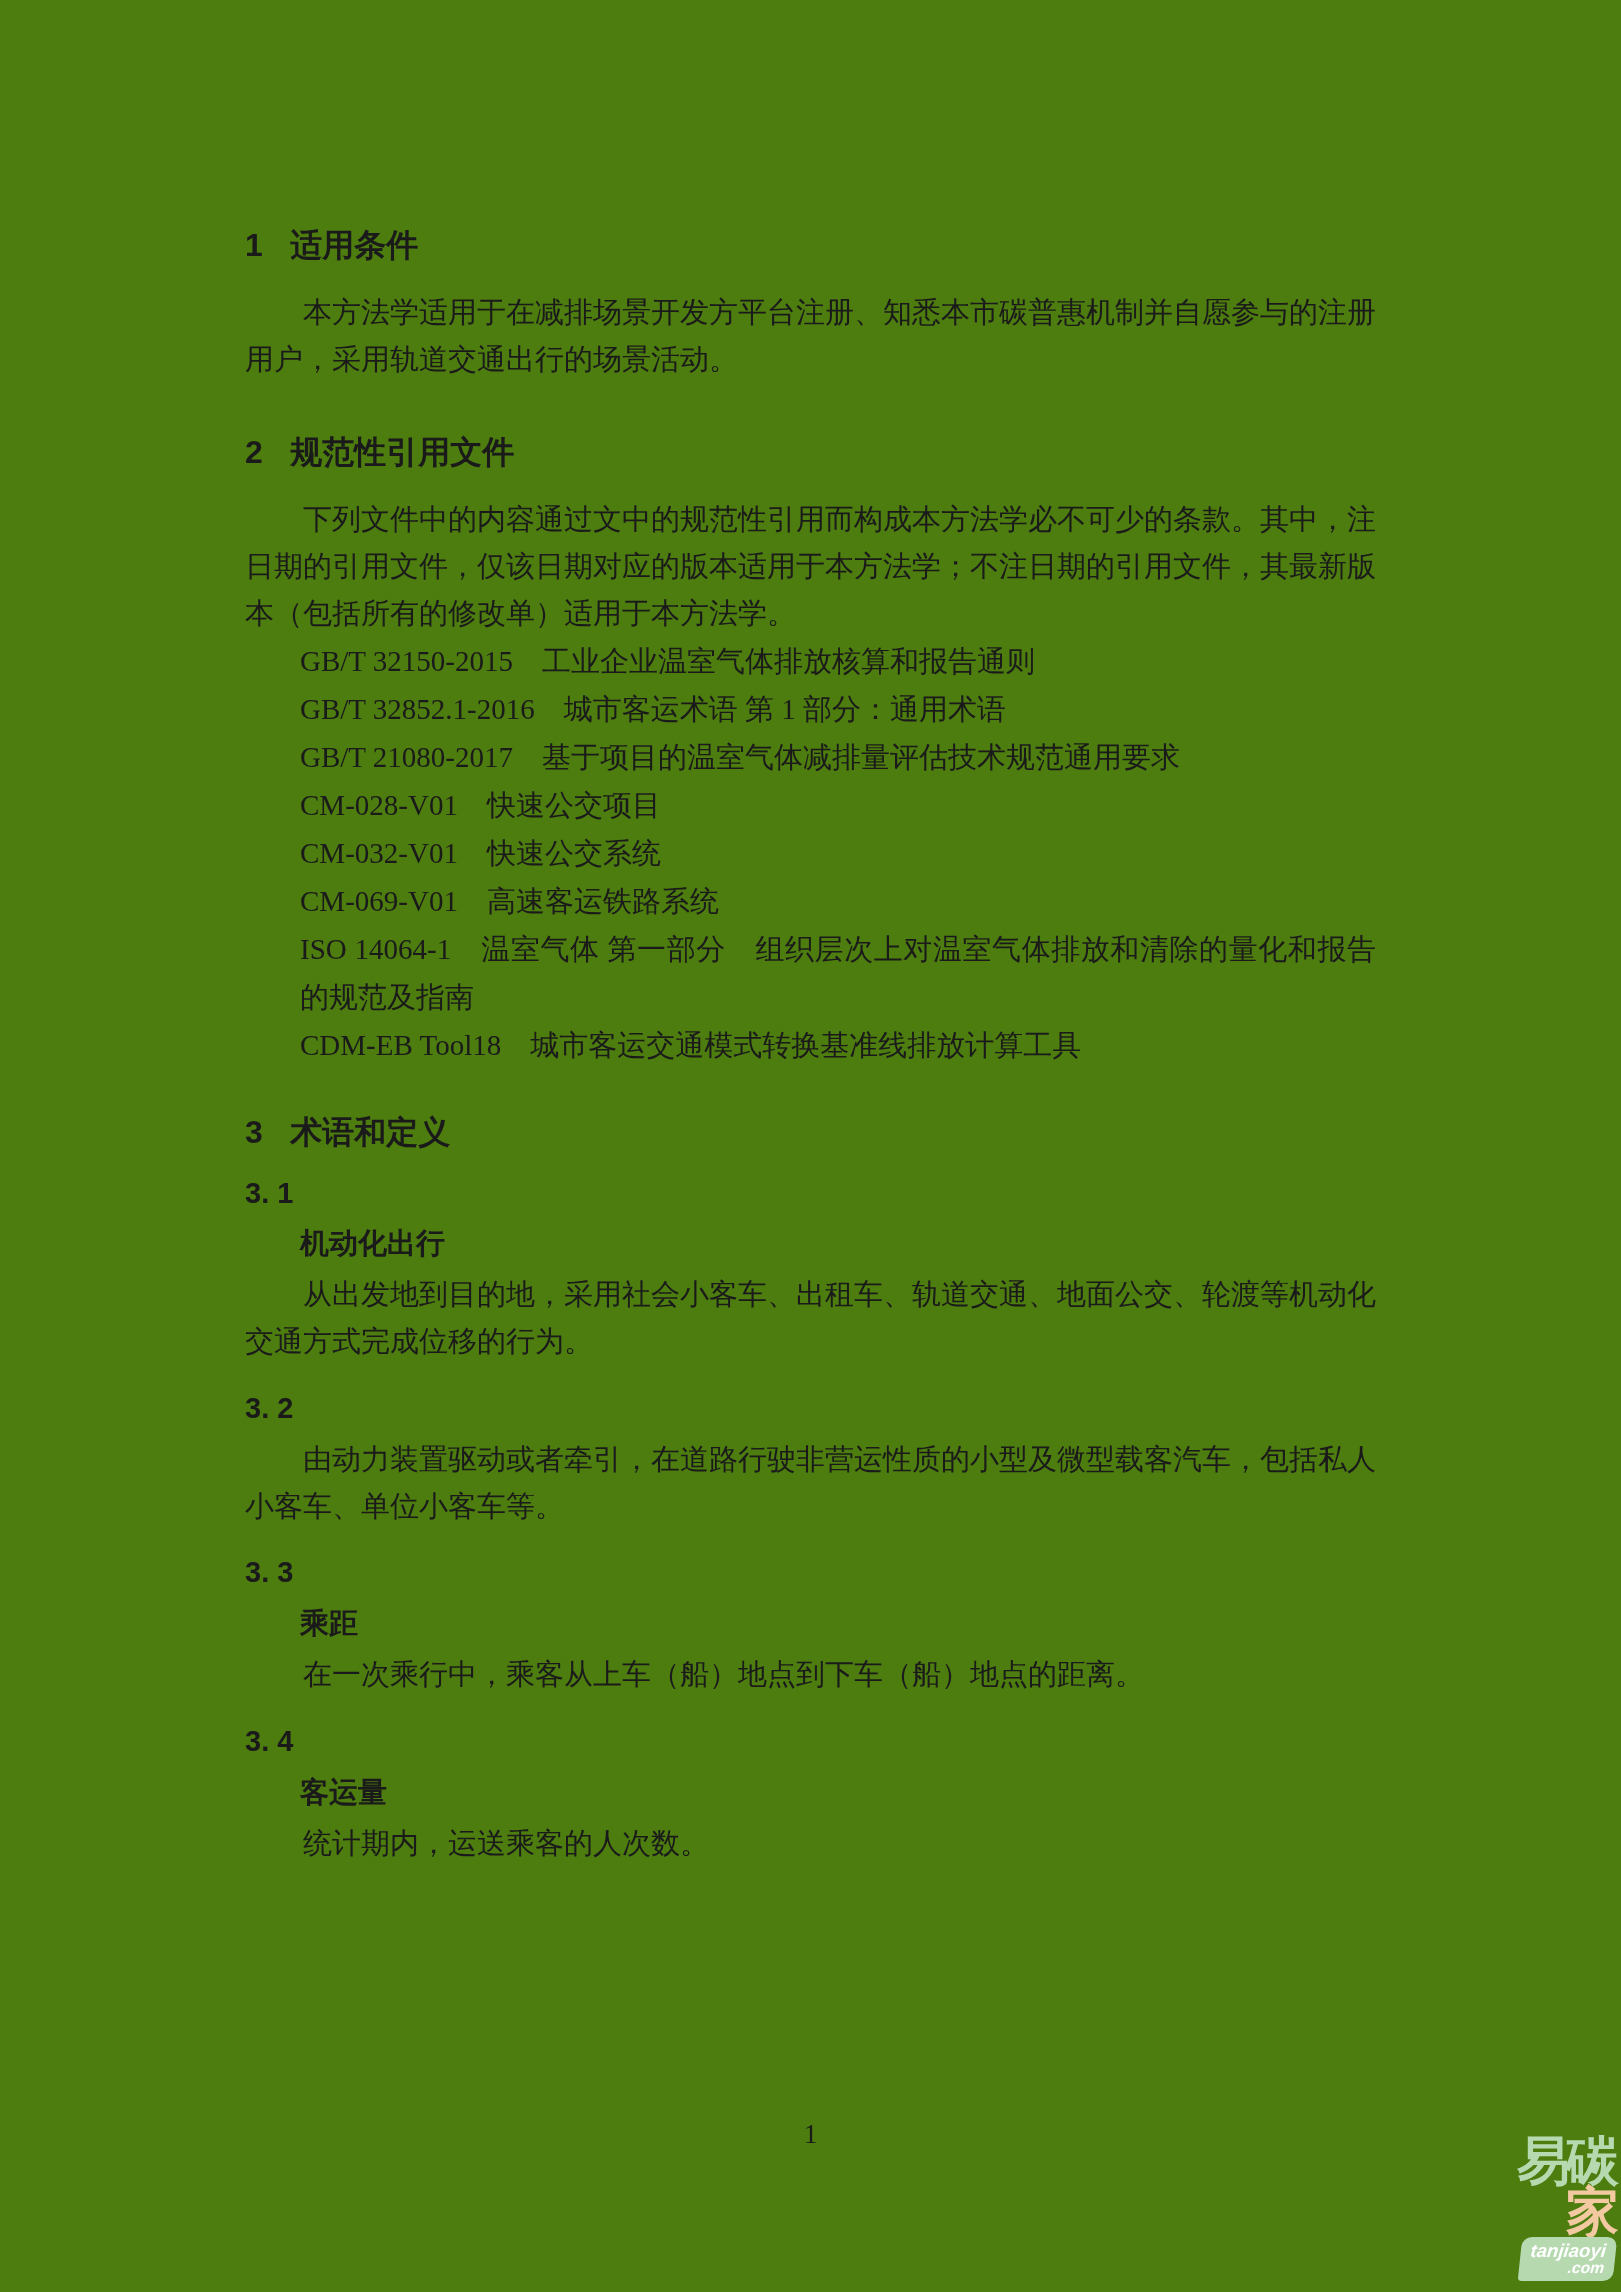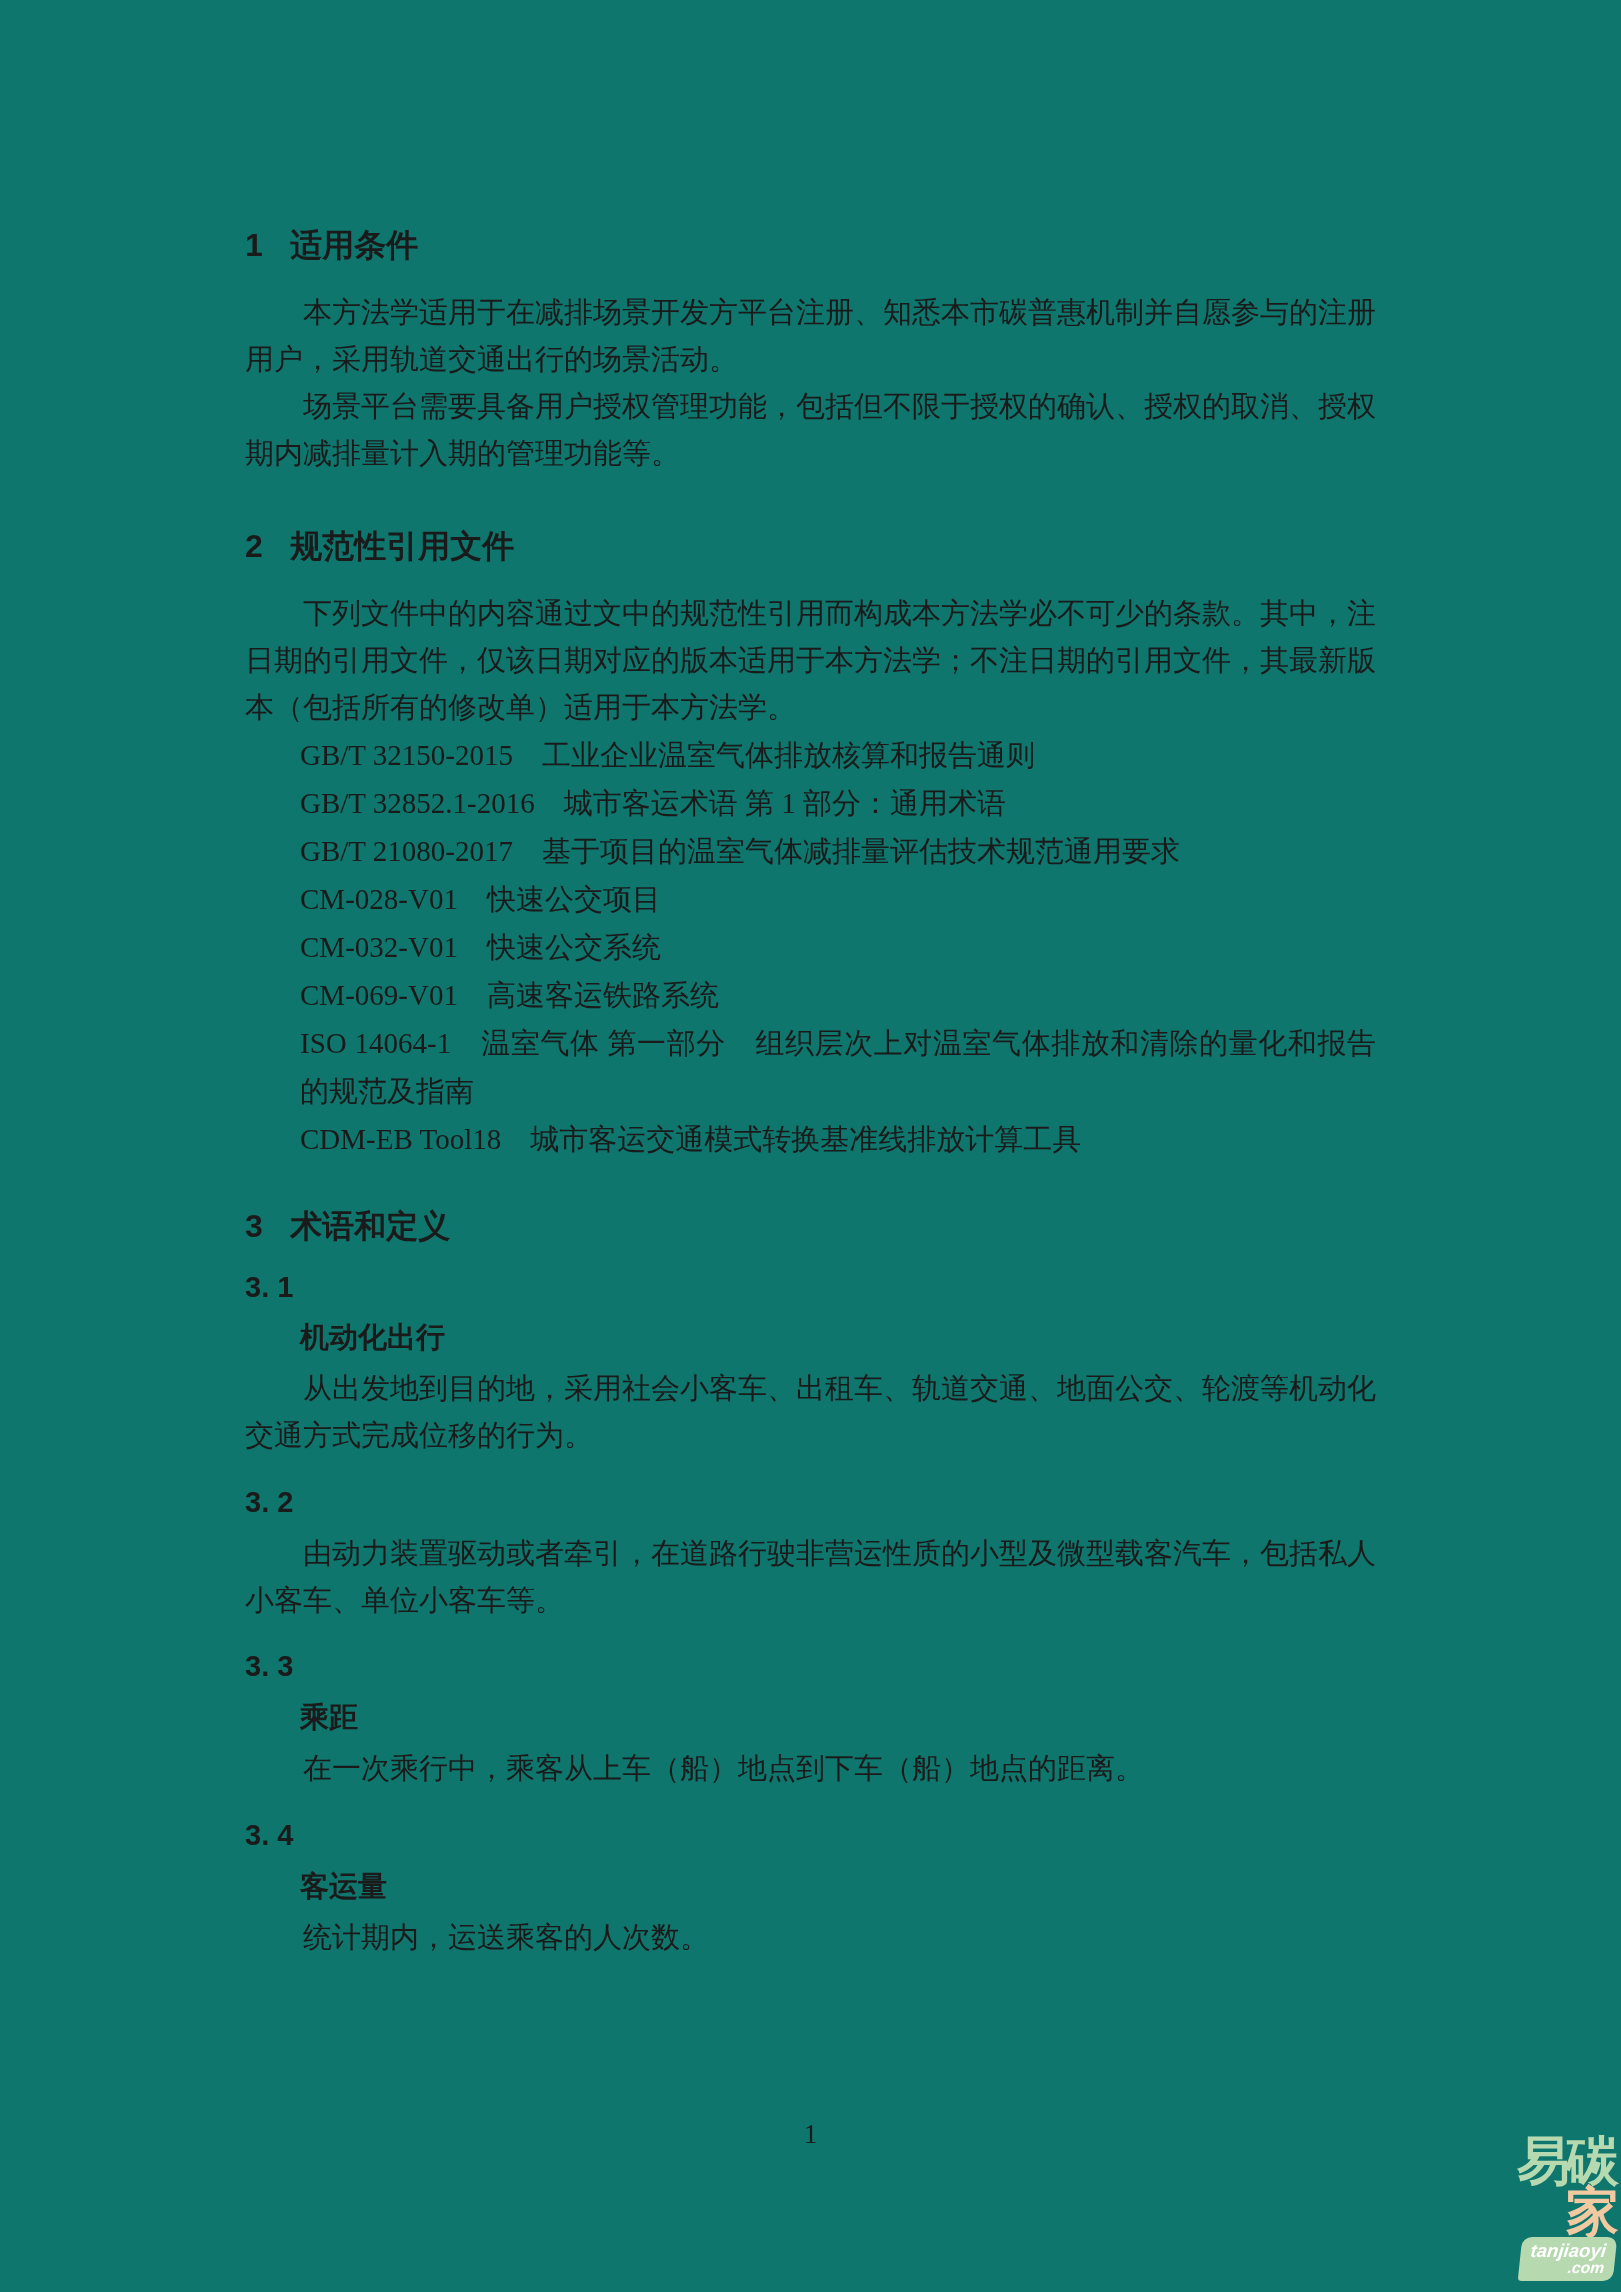--- a/index.html
+++ b/index.html
@@ -1,20 +1,20 @@
 <!DOCTYPE html>
 <html><head>
 <meta charset="utf-8">
 <style>
   html,body { margin:0; padding:0; background:#e8e8e8; }
   .page {
     position:relative;
     width:1621px; height:2293px;
     margin:0 auto;
-    background:#0f766e;
+    background:#4d7c0f;
     color:#1a1a1a;
     font-family:"Liberation Serif","DejaVu Serif",serif;
     overflow:hidden;
   }
   .content {
     position:absolute;
     left:245px; top:228px;
     width:1131px;
   }
   
@@ -103,21 +103,20 @@
 </head>
 <body>
 
 <div class="page">
   <div class="content">
 
     <div class="sec">
       <span class="sec-num">1</span><span class="sec-title">适用条件</span>
     </div>
     <p class="body">本方法学适用于在减排场景开发方平台注册、知悉本市碳普惠机制并自愿参与的注册用户，采用轨道交通出行的场景活动。</p>
-    <p class="body">场景平台需要具备用户授权管理功能，包括但不限于授权的确认、授权的取消、授权期内减排量计入期的管理功能等。</p>
 
     <div class="sec gap2">
       <span class="sec-num">2</span><span class="sec-title">规范性引用文件</span>
     </div>
     <p class="body">下列文件中的内容通过文中的规范性引用而构成本方法学必不可少的条款。其中，注日期的引用文件，仅该日期对应的版本适用于本方法学；不注日期的引用文件，其最新版本（包括所有的修改单）适用于本方法学。</p>
     <div class="refs">
       <div class="ref">GB/T 32150-2015　工业企业温室气体排放核算和报告通则</div>
       <div class="ref">GB/T 32852.1-2016　城市客运术语 第 1 部分：通用术语</div>
       <div class="ref">GB/T 21080-2017　基于项目的温室气体减排量评估技术规范通用要求</div>
       <div class="ref">CM-028-V01　快速公交项目</div>

